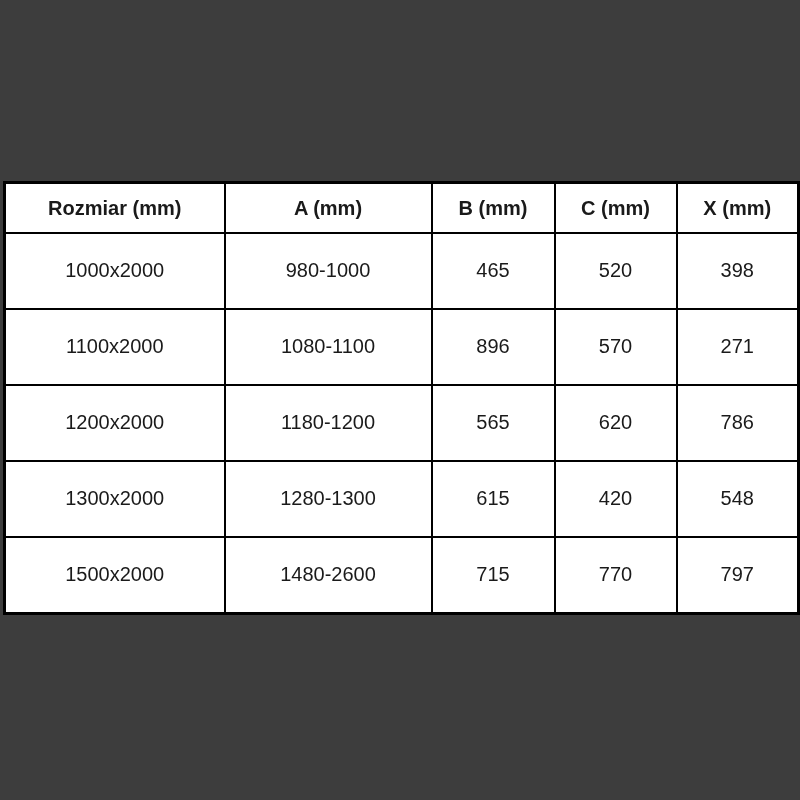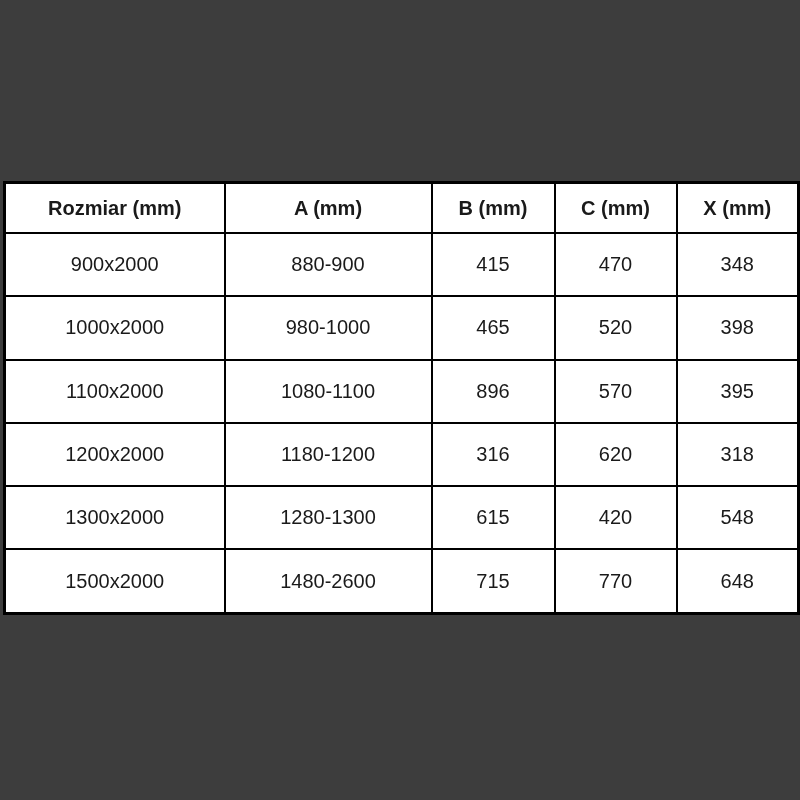--- a/index.html
+++ b/index.html
@@ -58,56 +58,49 @@
       <tr>
         <th>Rozmiar (mm)</th>
         <th>A (mm)</th>
         <th>B (mm)</th>
         <th>C (mm)</th>
         <th>X (mm)</th>
       </tr>
     </thead>
     <tbody>
       <tr>
-        <td>900x2000</td>
-        <td>880-900</td>
-        <td>415</td>
-        <td>470</td>
-        <td>348</td>
-      </tr>
-      <tr>
         <td>1000x2000</td>
         <td>980-1000</td>
         <td>465</td>
         <td>520</td>
         <td>398</td>
       </tr>
       <tr>
         <td>1100x2000</td>
         <td>1080-1100</td>
         <td>896</td>
         <td>570</td>
-        <td>395</td>
+        <td>271</td>
       </tr>
       <tr>
         <td>1200x2000</td>
         <td>1180-1200</td>
-        <td>316</td>
+        <td>565</td>
         <td>620</td>
-        <td>318</td>
+        <td>786</td>
       </tr>
       <tr>
         <td>1300x2000</td>
         <td>1280-1300</td>
         <td>615</td>
         <td>420</td>
         <td>548</td>
       </tr>
       <tr>
         <td>1500x2000</td>
         <td>1480-2600</td>
         <td>715</td>
         <td>770</td>
-        <td>648</td>
+        <td>797</td>
       </tr>
     </tbody>
   </table>
 </div>
 
 </body></html>

